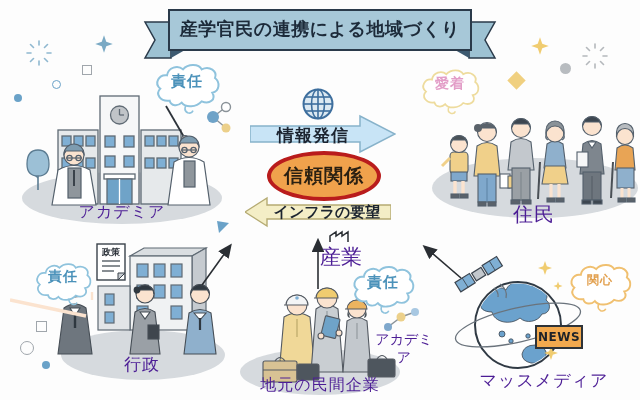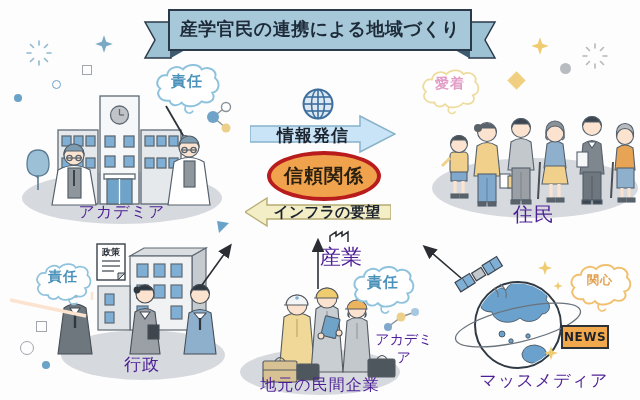--- a/index.html
+++ b/index.html
@@ -11,21 +11,21 @@
   .cloud-wrap{position:absolute;z-index:7;}
   .cloud-wrap .cloud-text{position:absolute;left:0;top:0;right:0;bottom:14px;display:flex;
         align-items:center;justify-content:center;font-weight:bold;letter-spacing:1px;}
   .ribbon-text{position:absolute;left:169px;top:10px;width:302px;height:38px;display:flex;
         align-items:center;justify-content:center;font-weight:bold;font-size:18px;
         color:#1d2b3a;letter-spacing:.5px;z-index:6;}
   .arrow-label{position:absolute;font-weight:bold;color:#1c2430;text-align:center;z-index:6;}
   .trust{position:absolute;left:267px;top:151px;width:106px;height:42px;border-radius:50%;
         background:#f0a24c;border:4px solid #b91c1c;display:flex;align-items:center;
         justify-content:center;font-weight:bold;font-size:19px;color:#2a2012;z-index:6;letter-spacing:1px;}
-  .news{position:absolute;left:561px;top:325px;width:44px;height:20px;background:#f2a94e;
+  .news{position:absolute;left:535px;top:325px;width:44px;height:20px;background:#f2a94e;
         border:2px solid #2e3338;display:flex;align-items:center;justify-content:center;
         font-weight:bold;font-size:12px;color:#1e2228;letter-spacing:.5px;z-index:7;}
   .deco{position:absolute;z-index:2;}
   .sq-o{border:1.5px solid #a0a6ac;background:transparent;}
   .ci-o{border:1.5px solid #6aa2c8;border-radius:50%;}
   .ci-og{border:1.5px solid #a0a6ac;border-radius:50%;}
   .dot-b{background:#6aa2c8;border-radius:50%;}
   .ci-g{background:#b8bcc0;border-radius:50%;}
   .diamond{background:#f0d080;transform:rotate(45deg);}
   .scene{position:absolute;z-index:1;}

